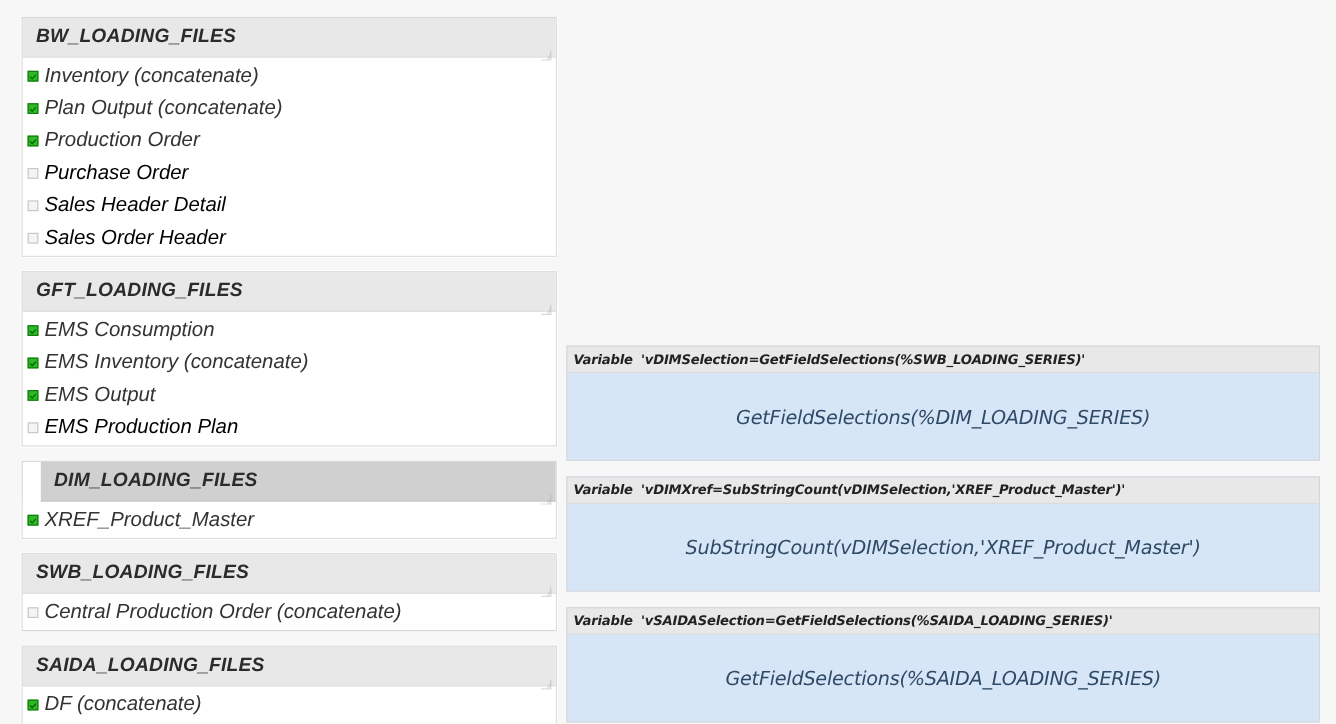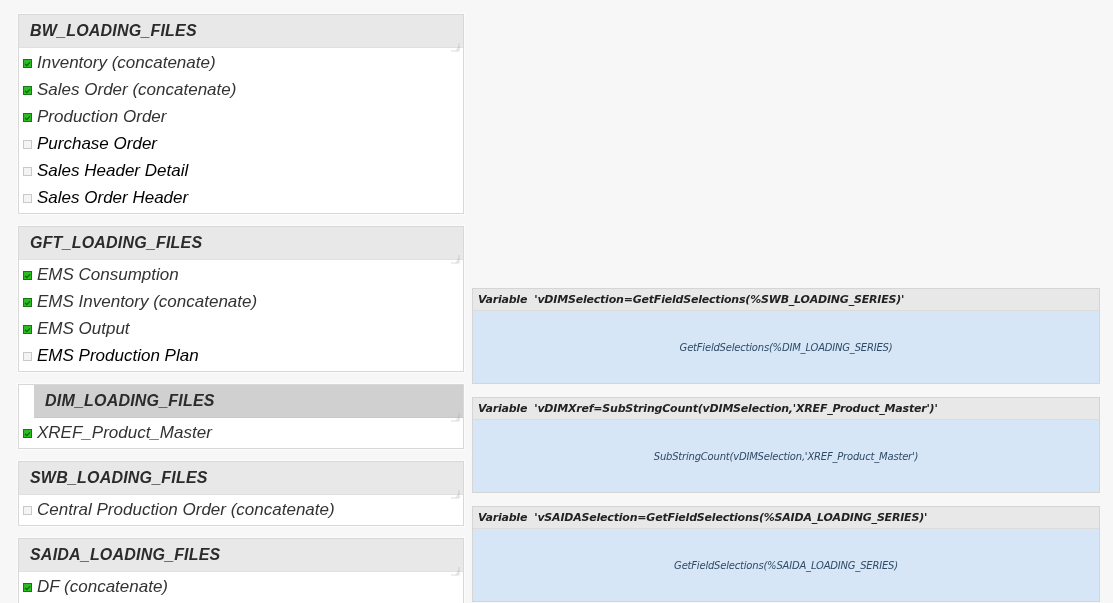--- a/index.html
+++ b/index.html
@@ -143,21 +143,21 @@
   }
   .varbox-body {
     background: #d6e6f7;
     height: 72px;
     display: flex;
     align-items: center;
     justify-content: center;
   }
   .varbox-value {
     font-family: "DejaVu Sans", sans-serif;
-    font-size: 10px;
+    font-size: 16px;
     color: #2f4a66;
     letter-spacing: -0.2px;
     text-align: center;
   }
 </style>
 </head>
 <body>
 
 <div id="app">
 
@@ -167,21 +167,21 @@
               <path d="M9 0 L9 8 L1 8" fill="none" stroke="#9a9a9a" stroke-width="1"></path>
               <path d="M9 3 L6 8 M9 6 L8 8" stroke="#9a9a9a" stroke-width="1"></path>
             </svg></span></div>
         <div class="listbox-body">
           <div class="lb-row">
             <span class="marker selected"></span>
             <span class="lb-label">Inventory (concatenate)</span>
           </div>
           <div class="lb-row">
             <span class="marker selected"></span>
-            <span class="lb-label">Sales Order (concatenate)</span>
+            <span class="lb-label">Plan Output (concatenate)</span>
           </div>
           <div class="lb-row">
             <span class="marker selected"></span>
             <span class="lb-label">Production Order</span>
           </div>
           <div class="lb-row excluded">
             <span class="marker unselected"></span>
             <span class="lb-label">Purchase Order</span>
           </div>
           <div class="lb-row excluded">

